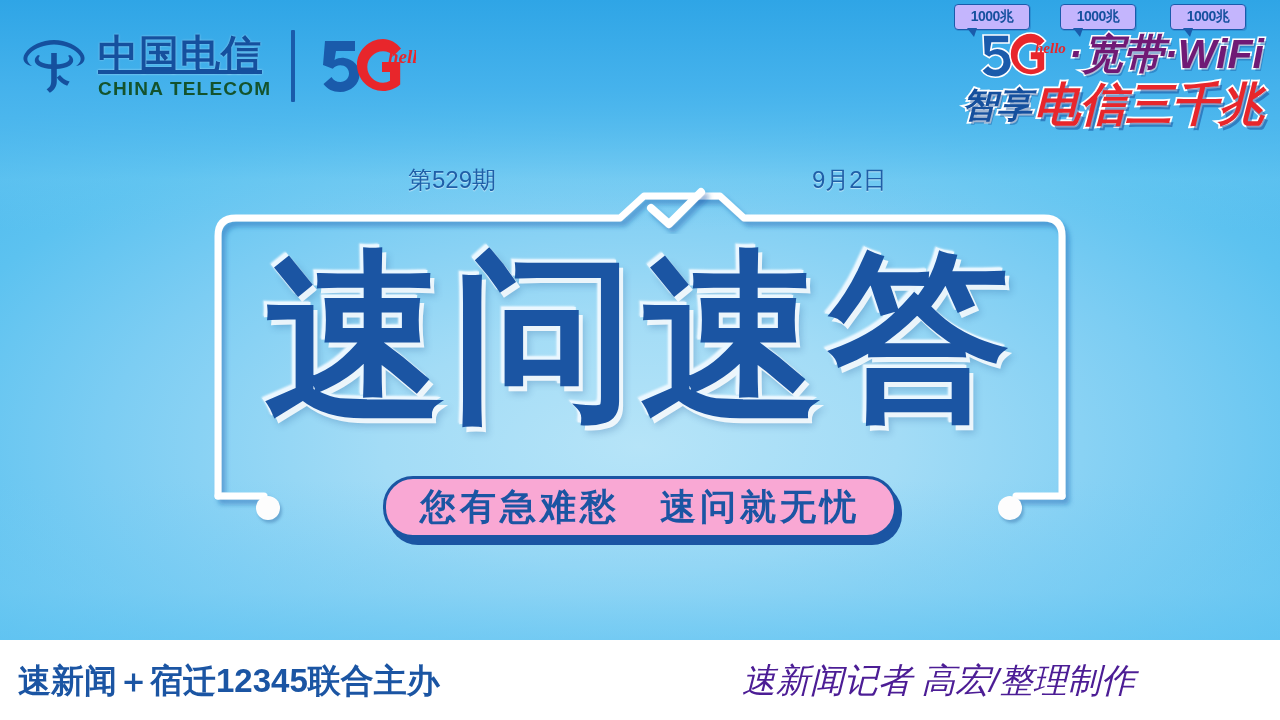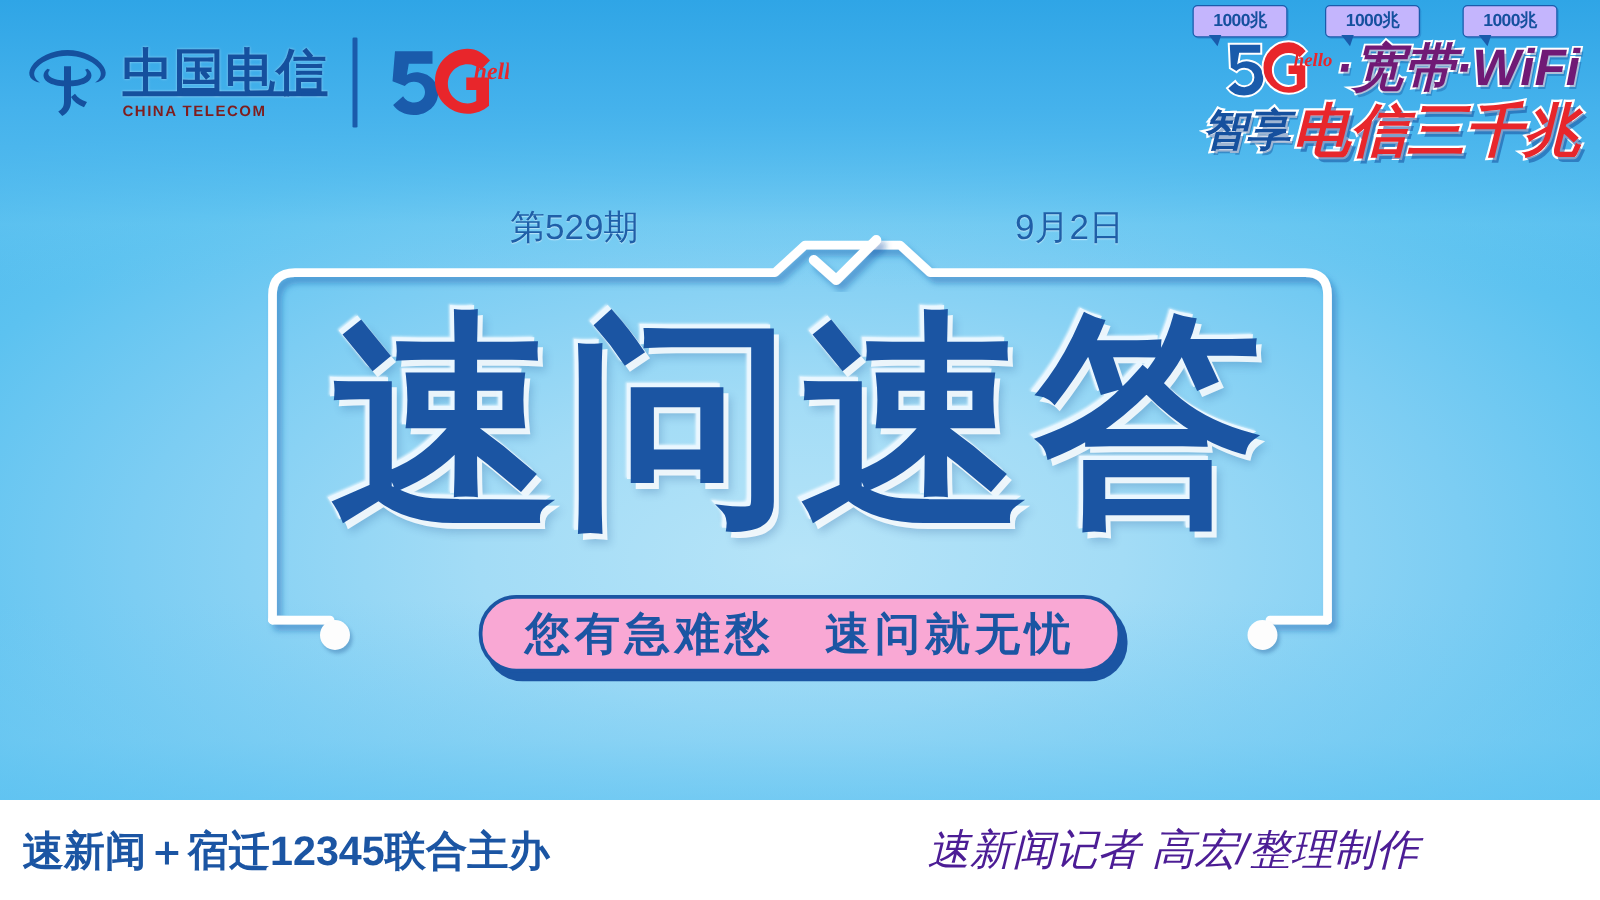--- a/index.html
+++ b/index.html
@@ -64,23 +64,23 @@
     font-size: 40px;
     font-weight: bold;
     color: #15509e;
     letter-spacing: 1px;
     line-height: 1;
     white-space: nowrap;
     text-shadow: 0 0 2px rgba(255,255,255,0.5);
     text-decoration: underline;
   }
   .ct-en {
-    font-size: 12px;
-    font-weight: bold;
-    color: #7f1d1d;
+    font-size: 19px;
+    font-weight: bold;
+    color: #14532d;
     letter-spacing: 1.2px;
     line-height: 1;
     margin-top: 5px;
     white-space: nowrap;
   }
   .ct-divider {
     width: 4px;
     height: 72px;
     background: #1a5bab;
     margin: 0 16px 0 20px;
@@ -211,21 +211,21 @@
   }
   .frame-svg {
     position: absolute;
     inset: 0;
     overflow: visible;
   }
 
   .issue-label, .date-label {
     position: absolute;
     top: 168px;
-    font-size: 28px;
+    font-size: 24px;
     color: #1f5fa8;
     font-weight: normal;
     line-height: 1;
     white-space: nowrap;
     text-shadow: 0 1px 1px rgba(255,255,255,0.55);
   }
   .issue-label { left: 408px; }
   .date-label  { left: 812px; }
 
   

